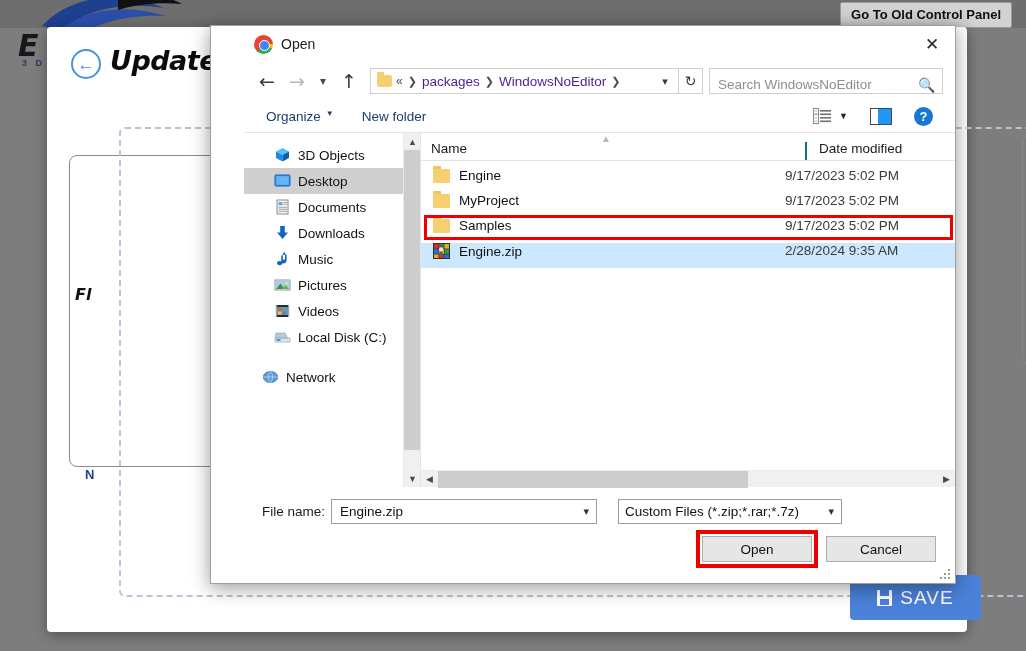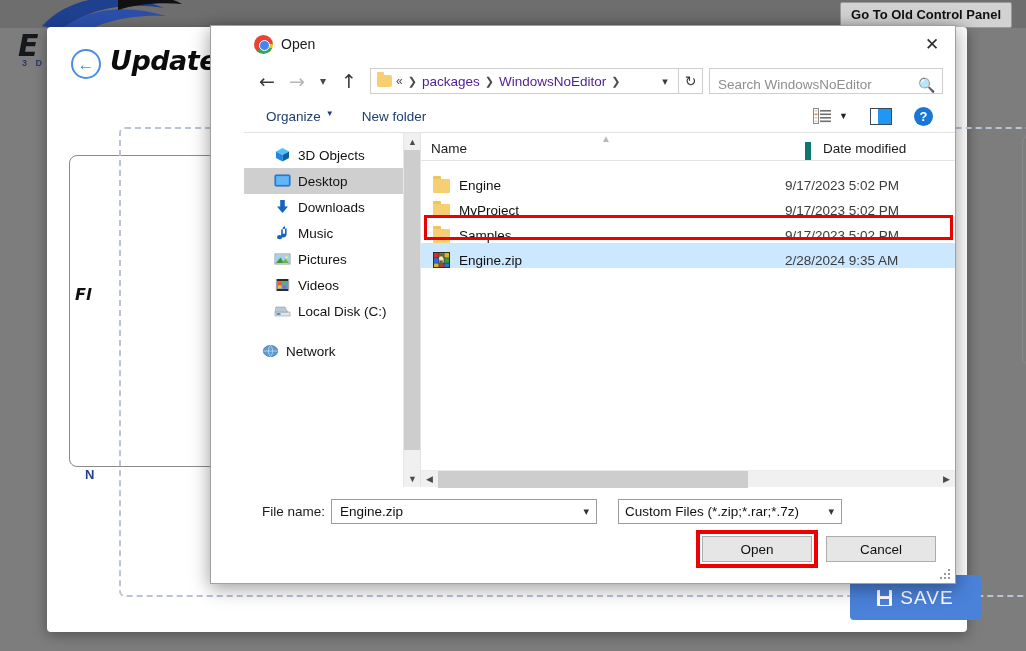--- a/index.html
+++ b/index.html
@@ -220,27 +220,27 @@
   #colhdr {
     height:28px; display:flex; align-items:flex-end; border-bottom:1px solid #e3e3e3;
     position:relative;
     gap:32px;
   }
   .col {
     font-size:13.5px; color:#1b1b1b; padding-bottom:4px; height:100%;
     display:flex; align-items:flex-end;
   }
   #col-name { width:352px; padding-left:10px; }
-  #col-date { flex:1; padding-left:12px; border-left:6px solid #0f766e; height:18px; align-self:flex-end; }
+  #col-date { flex:1; padding-left:12px; border-left:2px solid #0f766e; height:18px; align-self:flex-end; }
   #sort-caret {
     position:absolute; left:180px; top:0px; font-size:10px; color:#b9b9b9;
   }
   #rows { padding-top:7px; }
   .row {
-    height:25px; display:flex; align-items:flex-end;
+    height:25px; display:flex; align-items:flex-start;
     font-size:13.5px; color:#111111;
   }
   .row .rname { width:352px; display:flex; align-items:center; gap:9px; padding-left:12px; }
   .row .rdate { flex:1; padding-left:12px; color:#3b3b3b; }
   .row.selected { background:#cce8ff; }
   #sel-outline {
     position:absolute; left:3px; width:529px; height:25px;
     border:3px solid #ee0000; pointer-events:none;
   }
   .ficon-folder {
@@ -417,20 +417,32 @@
       </div>
 
       <div class="tree-item indent sel">
         <svg class="ticon" viewBox="0 0 17 16">
           <rect x="1" y="2" width="15" height="11" rx="1" fill="#2196f3" stroke="#1565c0"></rect>
           <rect x="2.2" y="3.2" width="12.6" height="8.6" fill="#64b5f6"></rect>
         </svg>
         <span>Desktop</span>
       </div>
 
+      <div class="tree-item indent">
+        <svg class="ticon" viewBox="0 0 17 16">
+          <rect x="3" y="1" width="11" height="14" fill="#f4f4f4" stroke="#8a8a8a"></rect>
+          <rect x="4.5" y="3" width="4" height="3.2" fill="#6ea8dc"></rect>
+          <rect x="9.5" y="3" width="3.5" height=".9" fill="#9a9a9a"></rect>
+          <rect x="9.5" y="4.8" width="3.5" height=".9" fill="#9a9a9a"></rect>
+          <rect x="4.5" y="7.8" width="8.5" height=".9" fill="#9a9a9a"></rect>
+          <rect x="4.5" y="9.8" width="8.5" height=".9" fill="#9a9a9a"></rect>
+          <rect x="4.5" y="11.8" width="8.5" height=".9" fill="#9a9a9a"></rect>
+        </svg>
+        <span>Documents</span>
+      </div>
 
       <div class="tree-item indent">
         <svg class="ticon" viewBox="0 0 17 16">
           <rect x="6.2" y="1" width="4.6" height="7" fill="#1565c0"></rect>
           <path d="M3 7.5 L14 7.5 L8.5 14 Z" fill="#1565c0"></path>
         </svg>
         <span>Downloads</span>
       </div>
 
       <div class="tree-item indent">

